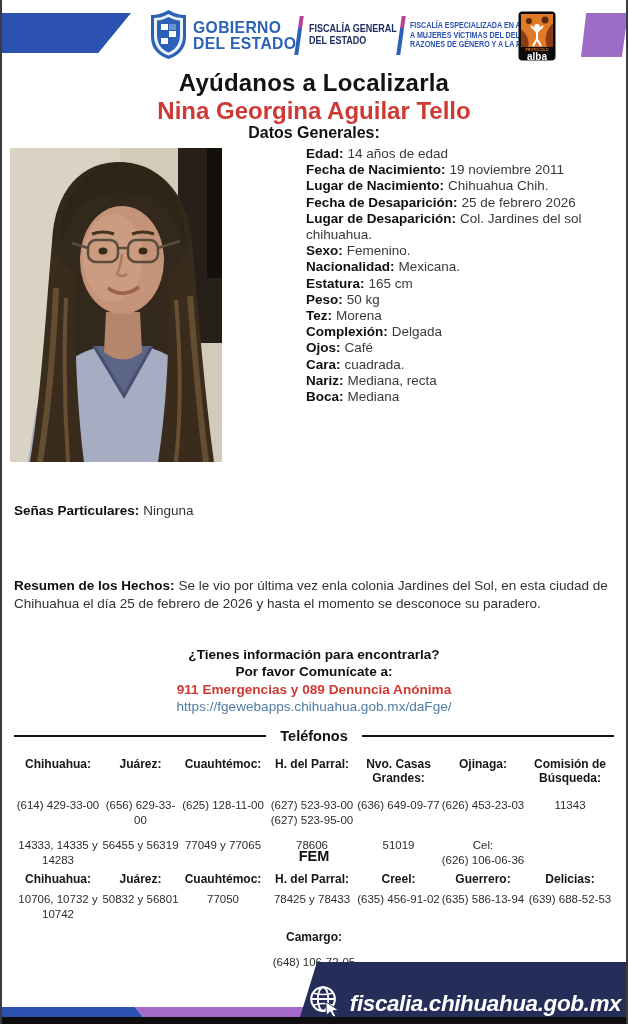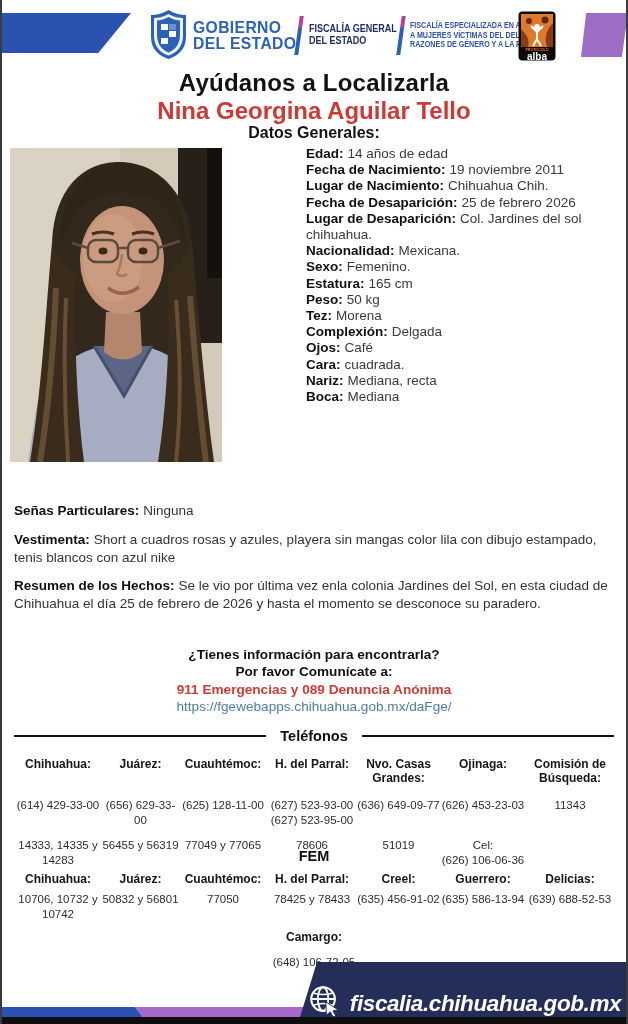--- a/index.html
+++ b/index.html
@@ -162,37 +162,34 @@
     <path d="M112,106 C111,116 109,122 107,126 Q112,130 117,126" stroke="#a87a5e" stroke-width="2.5" fill="none"></path>
     <path d="M98,140 Q113,151 129,139" stroke="#9b6252" stroke-width="3.5" fill="none"></path>
   </svg>
 
   <div class="fields">
     <p class="field"><b>Edad:</b><span>14 años de edad</span></p>
     <p class="field"><b>Fecha de Nacimiento:</b><span>19 noviembre 2011</span></p>
     <p class="field"><b>Lugar de Nacimiento:</b><span>Chihuahua Chih.</span></p>
     <p class="field"><b>Fecha de Desaparición:</b><span>25 de febrero 2026</span></p>
     <p class="field"><b>Lugar de Desaparición:</b><span>Col. Jardines del sol chihuahua.</span></p>
+    <p class="field"><b>Sexo:</b><span>Femenino.</span></p>
     <p class="field"><b>Nacionalidad:</b><span>Mexicana.</span></p>
-    <p class="field"><b>Sexo:</b><span>Femenino.</span></p>
     <p class="field"><b>Estatura:</b><span>165 cm</span></p>
     <p class="field"><b>Peso:</b><span>50 kg</span></p>
     <p class="field"><b>Tez:</b><span>Morena</span></p>
     <p class="field"><b>Complexión:</b><span>Delgada</span></p>
     <p class="field"><b>Ojos:</b><span>Café</span></p>
     <p class="field"><b>Cara:</b><span>cuadrada.</span></p>
     <p class="field"><b>Nariz:</b><span>Mediana, recta</span></p>
     <p class="field"><b>Boca:</b><span>Mediana</span></p>
   </div>
 
   <div class="note n-senas">
     <b>Señas Particulares:</b><span>Ninguna</span>
-  </div>
-  <div class="note n-vest">
-    <b>Vestimenta:</b><span>Short a cuadros rosas y azules, playera sin mangas color lila con dibujo estampado, tenis blancos con azul nike</span>
   </div>
   <div class="note n-resumen">
     <b>Resumen de los Hechos:</b><span>Se le vio por última vez enla colonia Jardines del Sol, en esta ciudad de Chihuahua el día 25 de febrero  de 2026 y hasta el momento se desconoce su paradero.</span>
   </div>
 
   <div class="contact">
     <div class="c-bold">¿Tienes información para encontrarla?</div>
     <div class="c-bold">Por favor Comunícate a:</div>
     <div class="c-red">911 Emergencias y 089 Denuncia Anónima</div>
     <a class="c-link" href="#">https://fgewebapps.chihuahua.gob.mx/daFge/</a>

